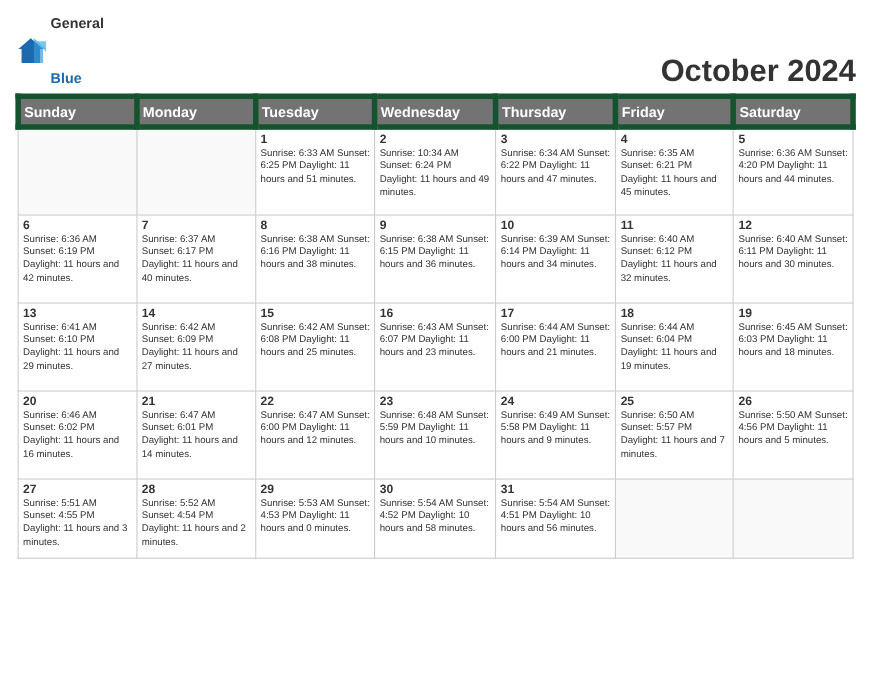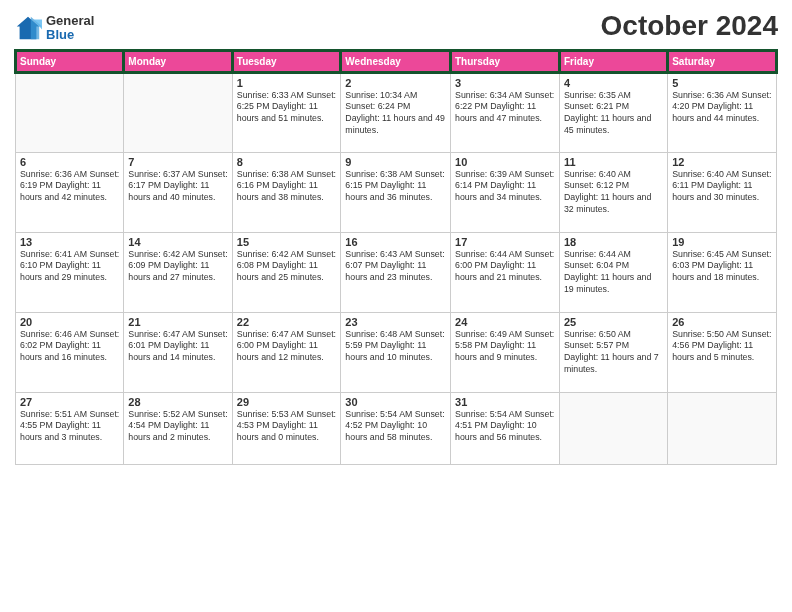--- a/index.html
+++ b/index.html
@@ -10,38 +10,38 @@
       height: 612px;
       overflow: hidden;
     }
     .container {
       width: 792px;
       padding: 10px 14px;
     }
     .header {
       display: flex;
       justify-content: space-between;
-      align-items: center;
+      align-items: flex-end;
       margin-bottom: 6px;
     }
     .logo {
       display: flex;
       align-items: center;
       margin-top: 4px;
     }
     .logo-text {
       display: flex;
       flex-direction: column;
       font-size: 13px;
       font-weight: bold;
       color: #333;
       line-height: 1.1;
     }
     .logo-general { color: #333; }
-    .logo-blue { color: #1a6ab0; }
+    .logo-blue { color: #1a6ab0; margin-top: 36px; }
     .logo-icon {
       width: 28px;
       height: 28px;
       margin-right: 4px;
     }
     .title-area {
       text-align: right;
     }
     .month-title {
       font-size: 28px;
@@ -53,27 +53,27 @@
       font-size: 14px;
       color: #555;
       margin-top: 2px;
     }
     .calendar {
       width: 100%;
       border-collapse: collapse;
       font-size: 9.5px;
     }
     .calendar th {
-      background-color: #ec4899;
+      background-color: #737373;
       color: white;
       padding: 4px 3px;
       text-align: left;
-      font-size: 10px;
+      font-size: 13px;
       font-weight: bold;
-      border: 3px solid #14532d;
+      border: 5px solid #14532d;
     }
     .calendar td {
       border: 1px solid #ccc;
       vertical-align: top;
       padding: 3px 4px;
       height: 80px;
       width: 113px;
       color: #333;
       background: #fff;
     }

